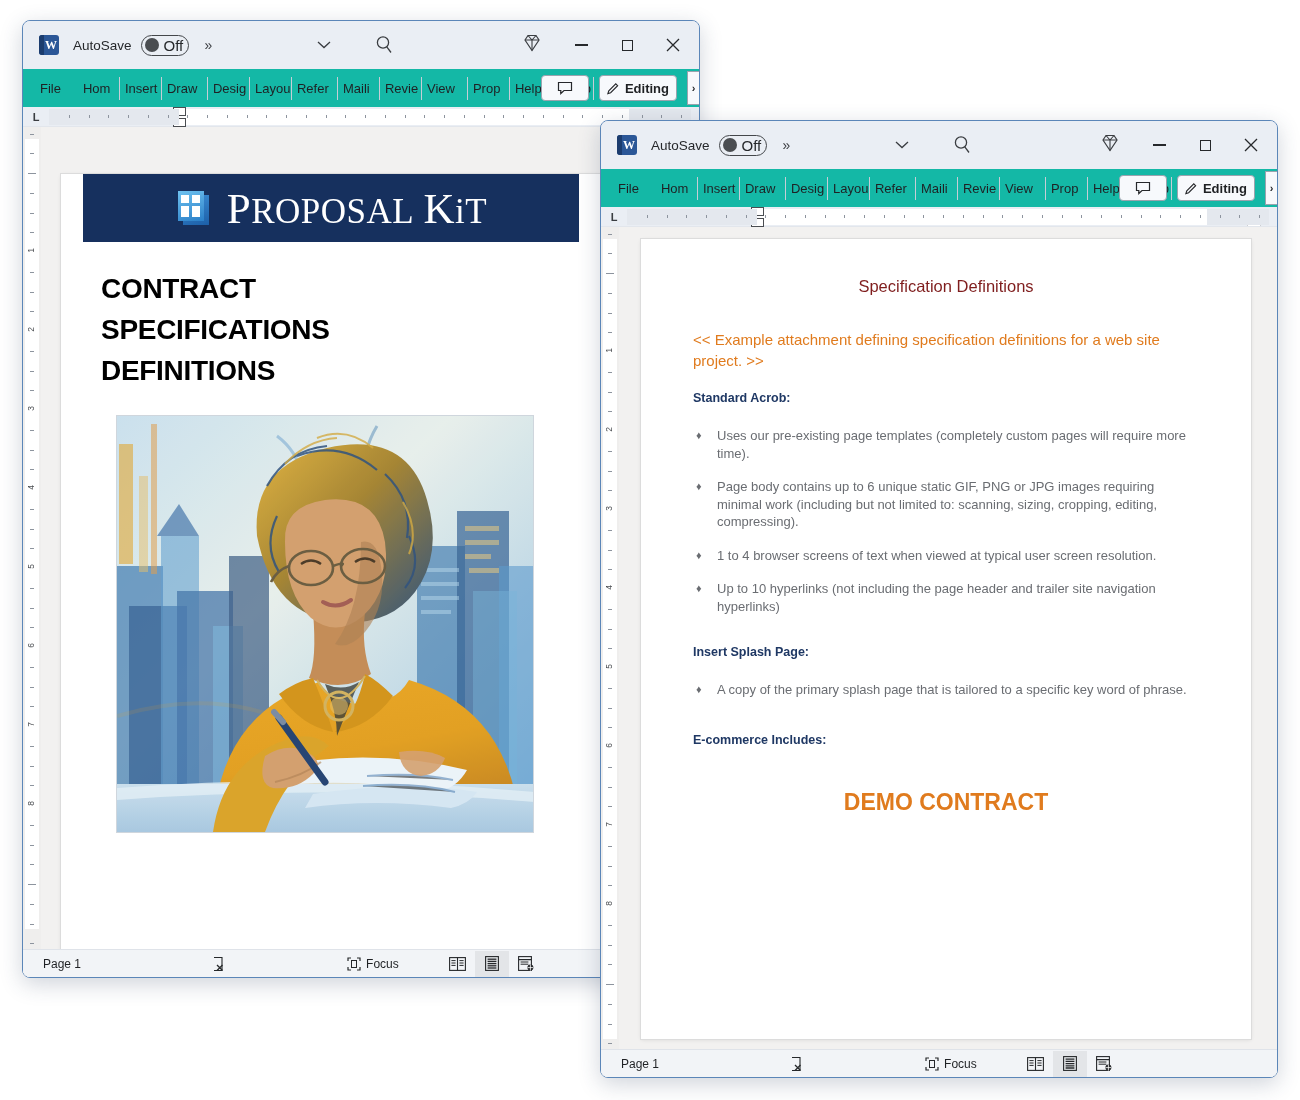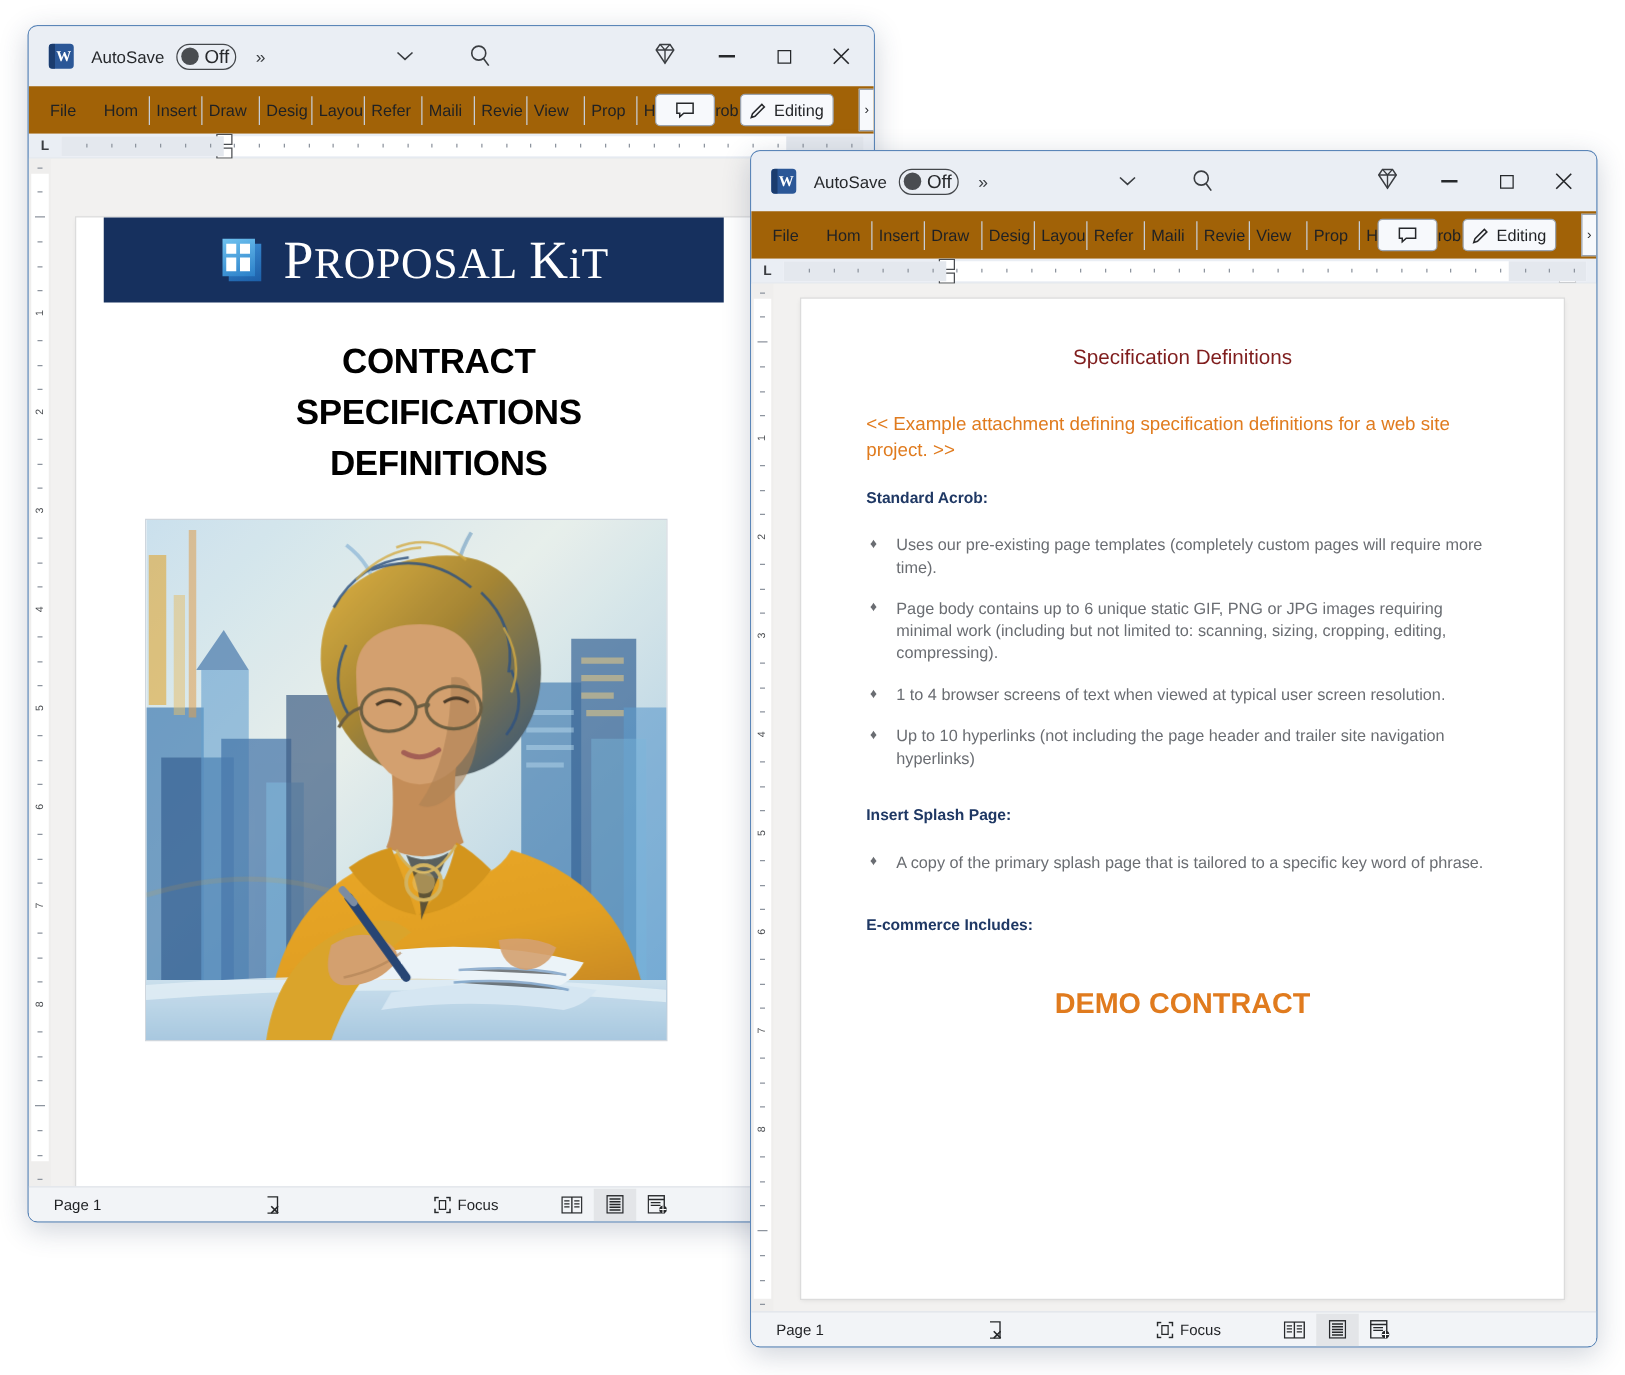--- a/index.html
+++ b/index.html
@@ -80,41 +80,41 @@
     color: #26282b;
   }
   .wbtn.min { right: 96px; }
   .wbtn.max { right: 50px; }
   .wbtn.close { right: 4px; }
   .wbtn .bar { width: 13px; height: 1.4px; background: #26282b; }
   .wbtn .sq { width: 11px; height: 11px; border: 1.4px solid #26282b; }
 
   
   .ribbon {
-    height: 38px; background: #a16207;
+    height: 38px; background: #14b8a6;
     display: flex; align-items: center;
     padding-left: 8px;
     position: relative;
   }
   .tab {
     font-size: 13px; color: #1f2124;
     padding: 3px 5px;
     white-space: nowrap;
     overflow: hidden;
     border-right: 1px solid #c7cdd6;
     line-height: 17px;
     display:flex; align-items:center;
   }
   .tab:last-of-type { border-right: none; }
   .tab.file { border-right: none; margin-right: 12px; padding-left:9px;}
   .tab.w-md { width: 42px; }
   .tab.w-lg { width: 46px; }
   .ribbon-right {
     position: absolute; right: 0; top: 0; height: 38px;
-    display: flex; align-items: center; gap: 20px; padding-right: 0px;
+    display: flex; align-items: center; gap: 10px; padding-right: 0px; font-weight: bold;
   }
   .comment-btn {
     width: 48px; height: 26px;
     border: 1px solid #9ba3ae; border-radius: 4px;
     background: #f7f9fc;
     display:flex; align-items:center; justify-content:center;
   }
   .editing-btn {
     height: 26px; padding: 0 7px 0 6px;
     border: 1px solid #9ba3ae; border-radius: 4px;
@@ -189,21 +189,21 @@
   .docscroll {
     flex: 1; position: relative; overflow: hidden;
     background: #f2f1f0;
     padding-top: 12px;
   }
   .page {
     background: #ffffff;
     box-shadow: 0 0 0 1px #dcdcdc, 0 1px 4px rgba(0,0,0,.10);
     position: relative;
   }
-  .page.p1 { margin-left: 20px; width: 540px; height: 790px; text-align: center; }
+  .page.p1 { margin-left: 20px; width: 540px; height: 790px; }
   .page.p2 { margin-left: 22px; width: 610px; height: 800px; }
 
   
   .statusbar {
     position: absolute; left: 0; right: 0; bottom: 0; height: 28px;
     background: #f2f4f7; border-top: 1px solid #dfe3e9;
     display: flex; align-items: center;
     font-size: 12px; color: #1f2124;
   }
   .sb-page { margin-left: 20px; }

